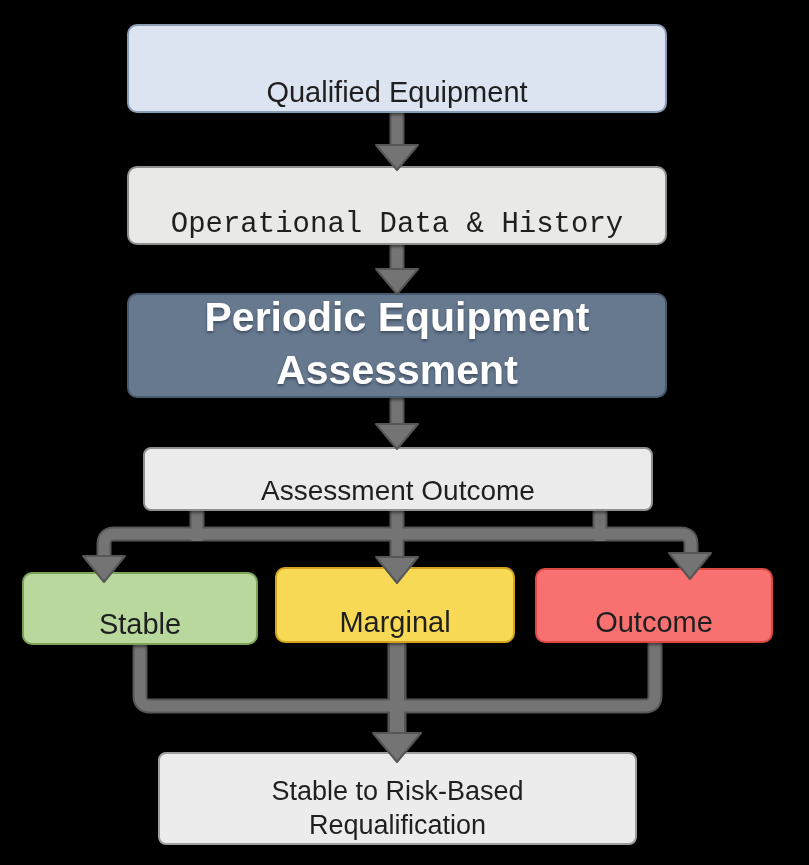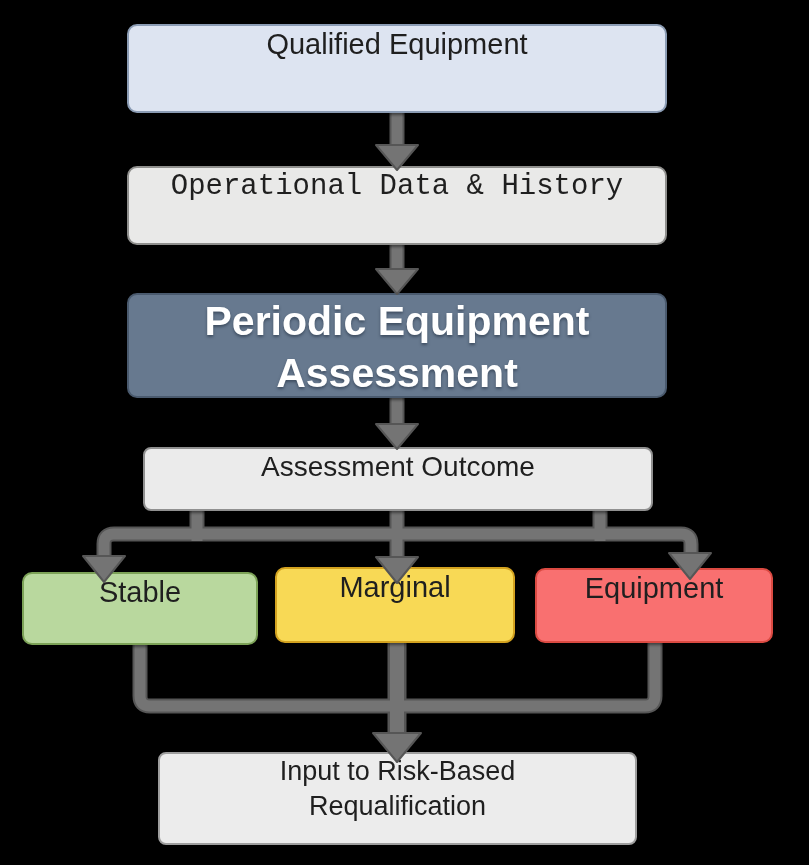--- a/index.html
+++ b/index.html
@@ -42,21 +42,21 @@
   .arrowhead {
     fill: var(--pipe, #747474);
     stroke: var(--pipe-edge, #565656);
     stroke-width: 2;
     stroke-linejoin: round;
   }
   .node {
     position: absolute;
     z-index: 2;
     display: flex;
-    align-items: flex-start;
+    align-items: flex-end;
     justify-content: center;
     text-align: center;
     box-sizing: border-box;
     border: 2px solid #888;
     border-radius: 10px;
     box-shadow: 0 2px 3px rgba(0,0,0,0.45);
     color: #1f1f1f;
   }
   .node .label { display: inline-block; line-height: 1.28; }
 
@@ -120,25 +120,25 @@
 
   <div class="node n-stable" style="background: rgb(185, 216, 158); border-color: rgb(124, 162, 87); color: rgb(31, 31, 31);">
     <span class="label">Stable</span>
   </div>
 
   <div class="node n-marginal" style="background: rgb(248, 217, 85); border-color: rgb(211, 162, 31); color: rgb(31, 31, 31);">
     <span class="label">Marginal</span>
   </div>
 
   <div class="node n-unstable" style="background: rgb(249, 112, 112); border-color: rgb(219, 74, 66); color: rgb(31, 31, 31);">
-    <span class="label">Equipment</span>
+    <span class="label">Outcome</span>
   </div>
 
   <div class="node n-requal" style="background: rgb(236, 236, 236); border-color: rgb(158, 158, 158); color: rgb(31, 31, 31);">
-    <span class="label">Input to Risk-Based Requalification</span>
+    <span class="label">Stable to Risk-Based Requalification</span>
   </div>
 
   <svg class="connector-layer over" viewBox="0 0 809 865">
     <polygon class="arrowhead" points="376,145 418,145 397,170"></polygon>
     <polygon class="arrowhead" points="376,269 418,269 397,294"></polygon>
     <polygon class="arrowhead" points="376,424 418,424 397,449"></polygon>
     <polygon class="arrowhead" points="83,556 125,556 104,582"></polygon>
     <polygon class="arrowhead" points="376,557 418,557 397,583"></polygon>
     <polygon class="arrowhead" points="669,553 711,553 690,579"></polygon>
     <polygon class="arrowhead" points="373,733 421,733 397,762"></polygon>

